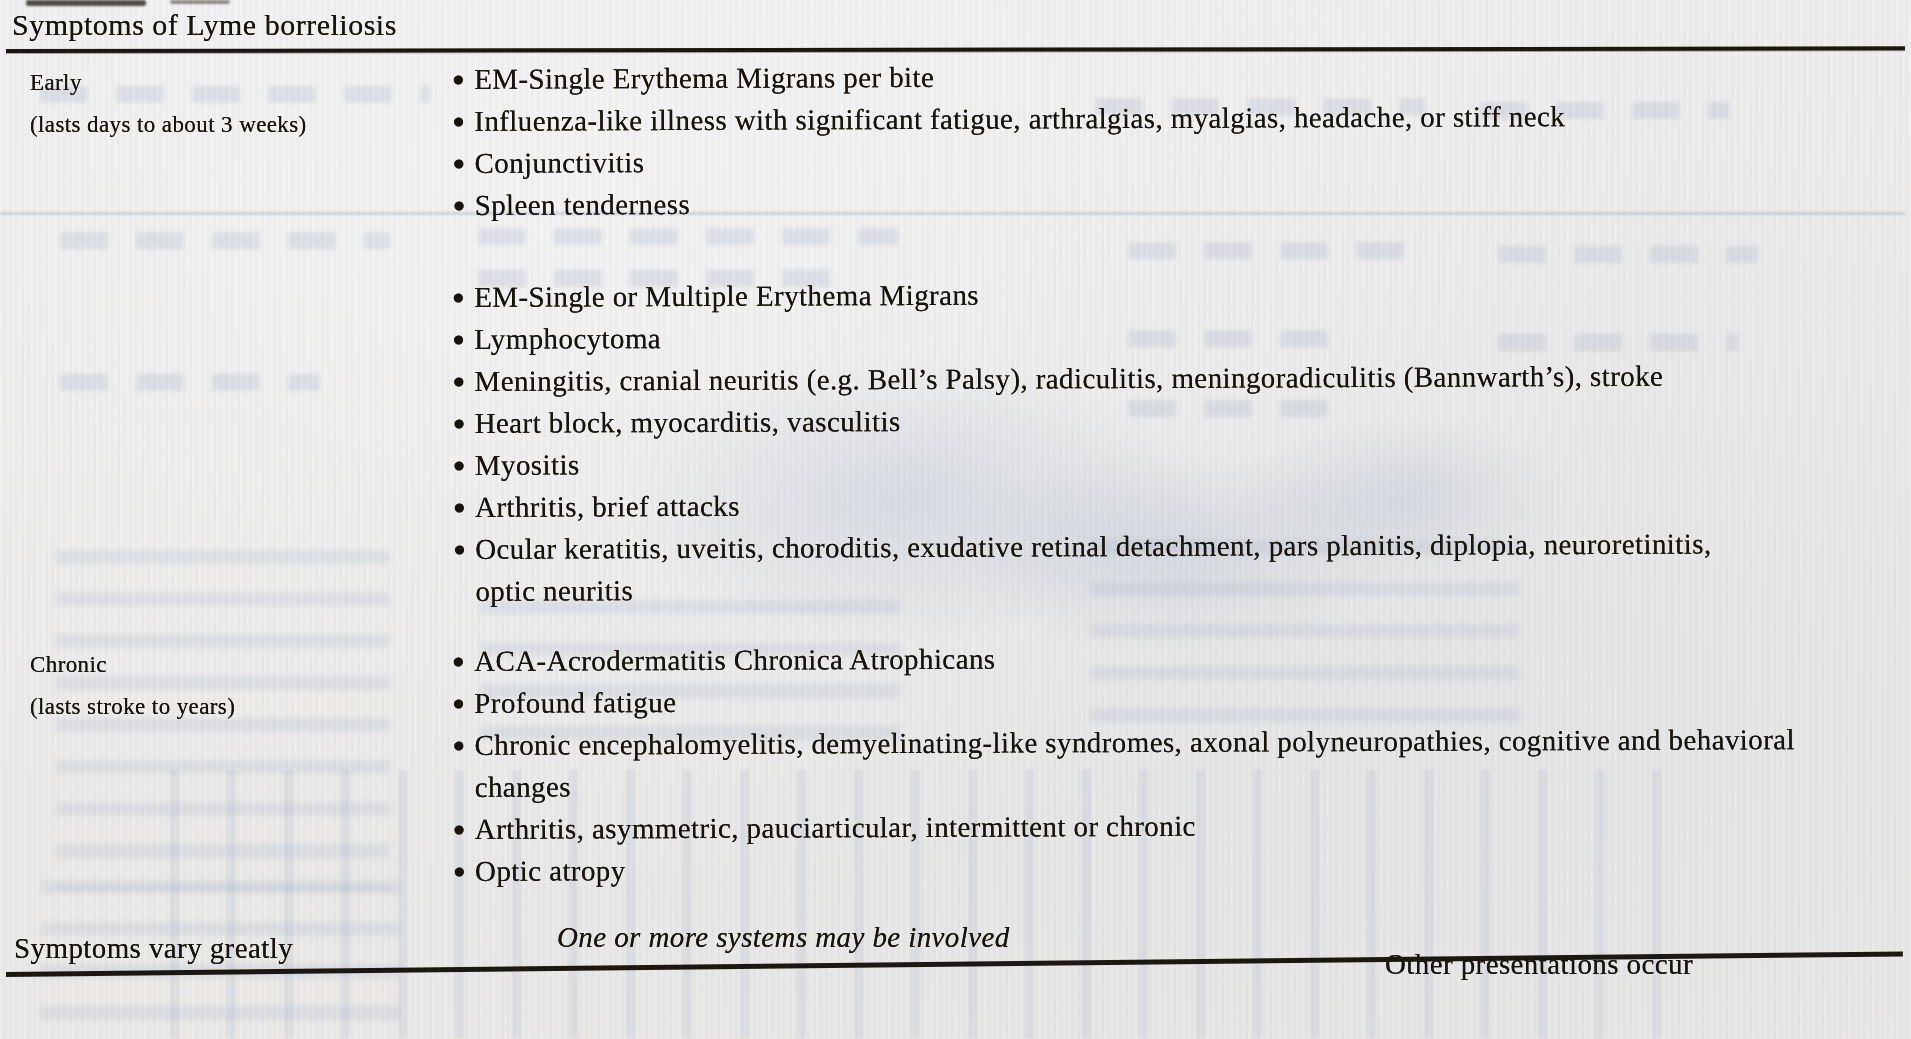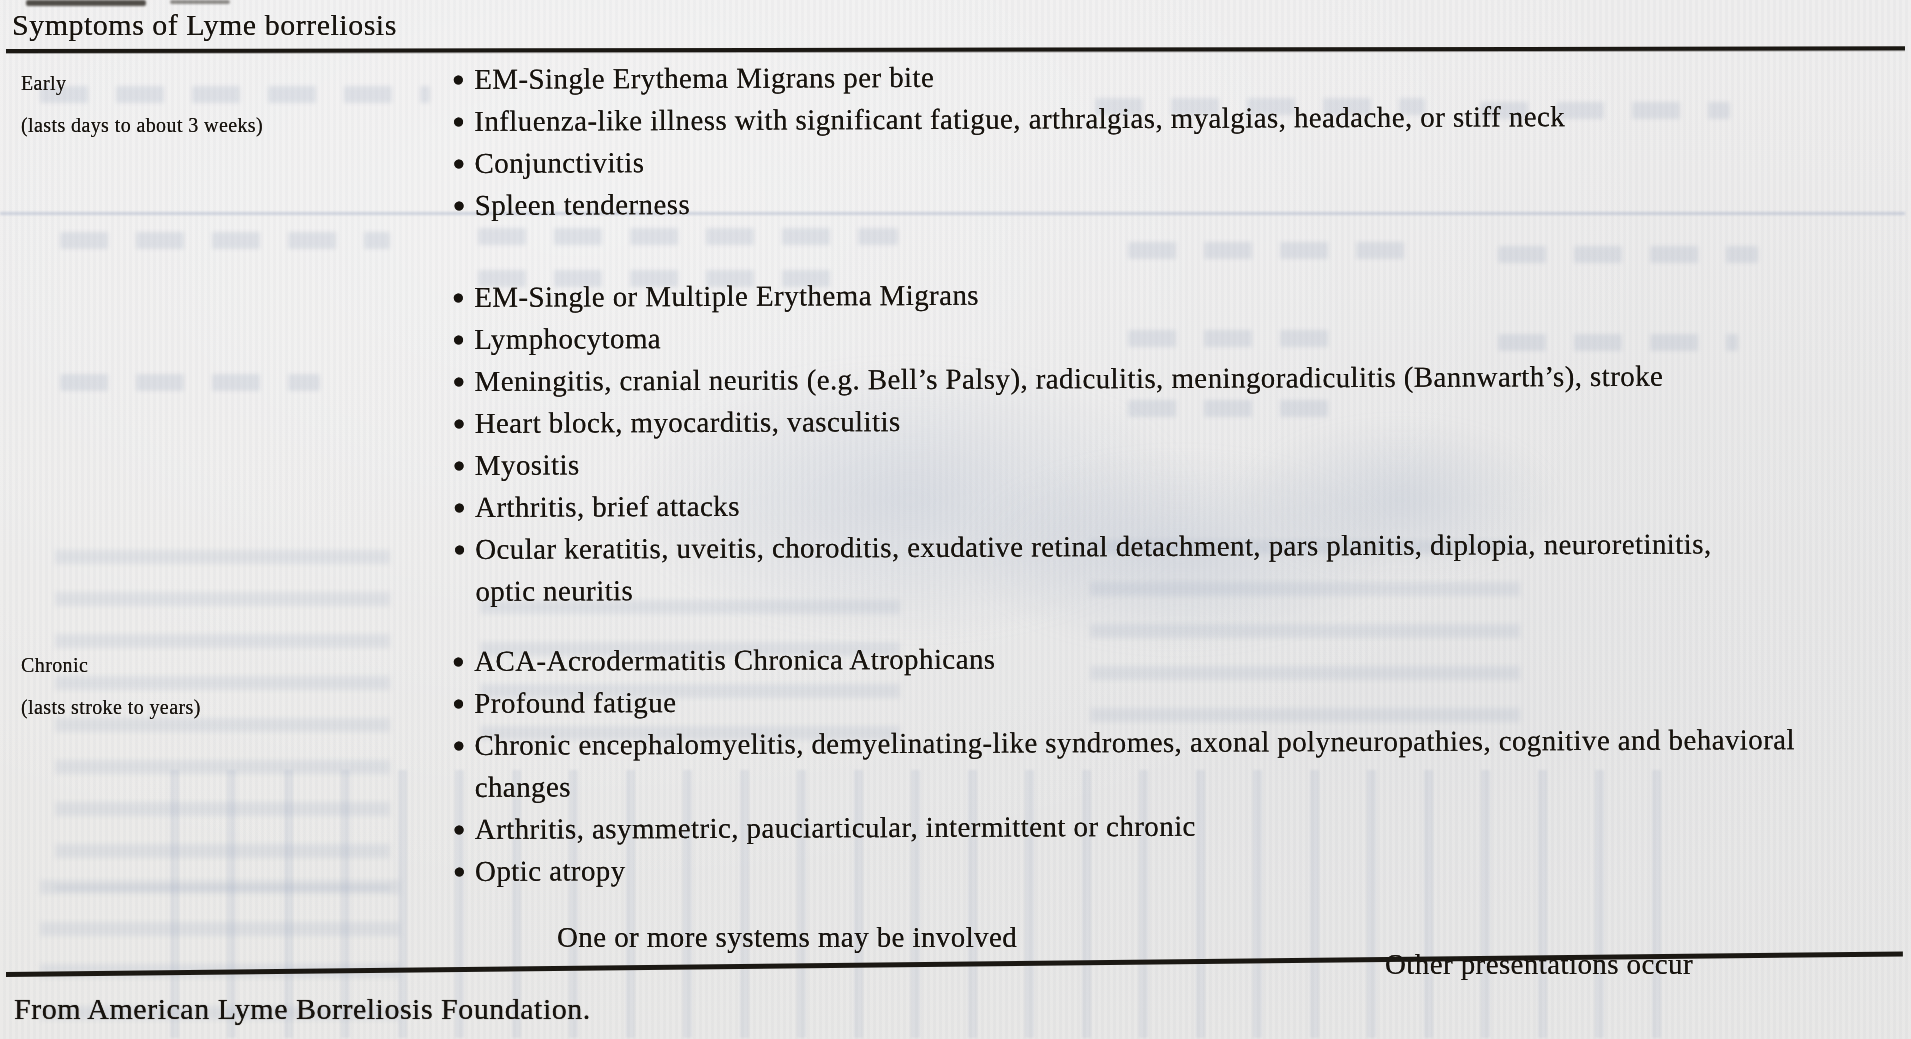--- a/index.html
+++ b/index.html
@@ -48,22 +48,22 @@
   .doc-title {
     position: absolute; left: 12px; top: 8px;
     font-size: 30px; letter-spacing: .5px;
     text-shadow: 0 0 .6px rgba(23,18,12,.9);
   }
   .rule { position: absolute; background: #1b1813; transform-origin: left center; }
   .rule-top { left: 6px; top: 49px; width: 1899px; height: 4px; transform: rotate(-0.08deg);
     box-shadow: 0 1px 0 rgba(27,24,19,.35); }
   .rule-bottom { left: 6px; top: 972px; width: 1897px; height: 5px; transform: rotate(-0.62deg); }
 
-  .stage-label { position: absolute; left: 21px; width: 430px;
-    font-size: 20px; letter-spacing: .4px; line-height: 42px;
+  .stage-label { position: absolute; left: 30px; width: 430px;
+    font-size: 23px; letter-spacing: .4px; line-height: 42px;
     text-shadow: 0 0 .6px rgba(23,18,12,.9); }
   .symptom-list { position: absolute; left: 455px; width: 1456px; list-style: none;
     font-size: 29px; letter-spacing: .4px; line-height: 42px;
     text-shadow: 0 0 .6px rgba(23,18,12,.9);
     transform: rotate(-0.25deg); transform-origin: left top; }
   .symptom-list li { position: relative; padding-left: 19px; }
   .symptom-list li::before { content: "●"; position: absolute; left: -3px; top: 0;
     font-size: 21px; line-height: 42px; }
   .one-line { white-space: nowrap; }
   .wrap-ocular { max-width: 1300px; }
@@ -72,21 +72,21 @@
   #stage-early-label   { top: 62px; }
   #stage-early-list    { top: 58px; }
   #stage-diss-label    { top: 280px; }
   #stage-diss-list     { top: 276px; }
   #stage-chronic-label { top: 644px; }
   #stage-chronic-list  { top: 640px; }
 
   .footer-note { position: absolute; font-size: 29px; letter-spacing: .4px;
     white-space: nowrap; text-shadow: 0 0 .6px rgba(23,18,12,.9); }
   #footer-left   { left: 14px;  top: 932px; }
-  #footer-middle { left: 557px; top: 921px; }
+  #footer-middle { left: 557px; top: 921px; font-style: italic; }
   #footer-right  { left: 1385px; top: 912px; margin-top: 36px; }
 
   .source-note { position: absolute; left: 14px; top: 992px;
     font-size: 30px; letter-spacing: .5px; white-space: nowrap;
     text-shadow: 0 0 .8px rgba(23,18,12,1); }
 </style>
 </head>
 <body>
 
 <div class="paper-grain"></div>
@@ -150,20 +150,20 @@
     <div>(lasts stroke to years)</div>
   </div>
   <ul class="symptom-list" id="stage-chronic-list">
     <li class="one-line">ACA-Acrodermatitis Chronica Atrophicans</li>
     <li class="one-line">Profound fatigue</li>
     <li class="wrap-enceph">Chronic encephalomyelitis, demyelinating-like syndromes, axonal polyneuropathies, cognitive and behavioral changes</li>
     <li class="one-line">Arthritis, asymmetric, pauciarticular, intermittent or chronic</li>
     <li class="one-line">Optic atropy</li>
   </ul>
 
+  <div class="footer-note" id="footer-left">Symptoms vary greatly</div>
   <div class="footer-note" id="footer-middle">One or more systems may be involved</div>
   <div class="footer-note" id="footer-right">Other presentations occur</div>
 
   <div class="rule rule-bottom"></div>
 
-  <div class="source-note">From American Lyme Borreliosis Foundation.</div>
 
 </div>
 
 </body></html>

